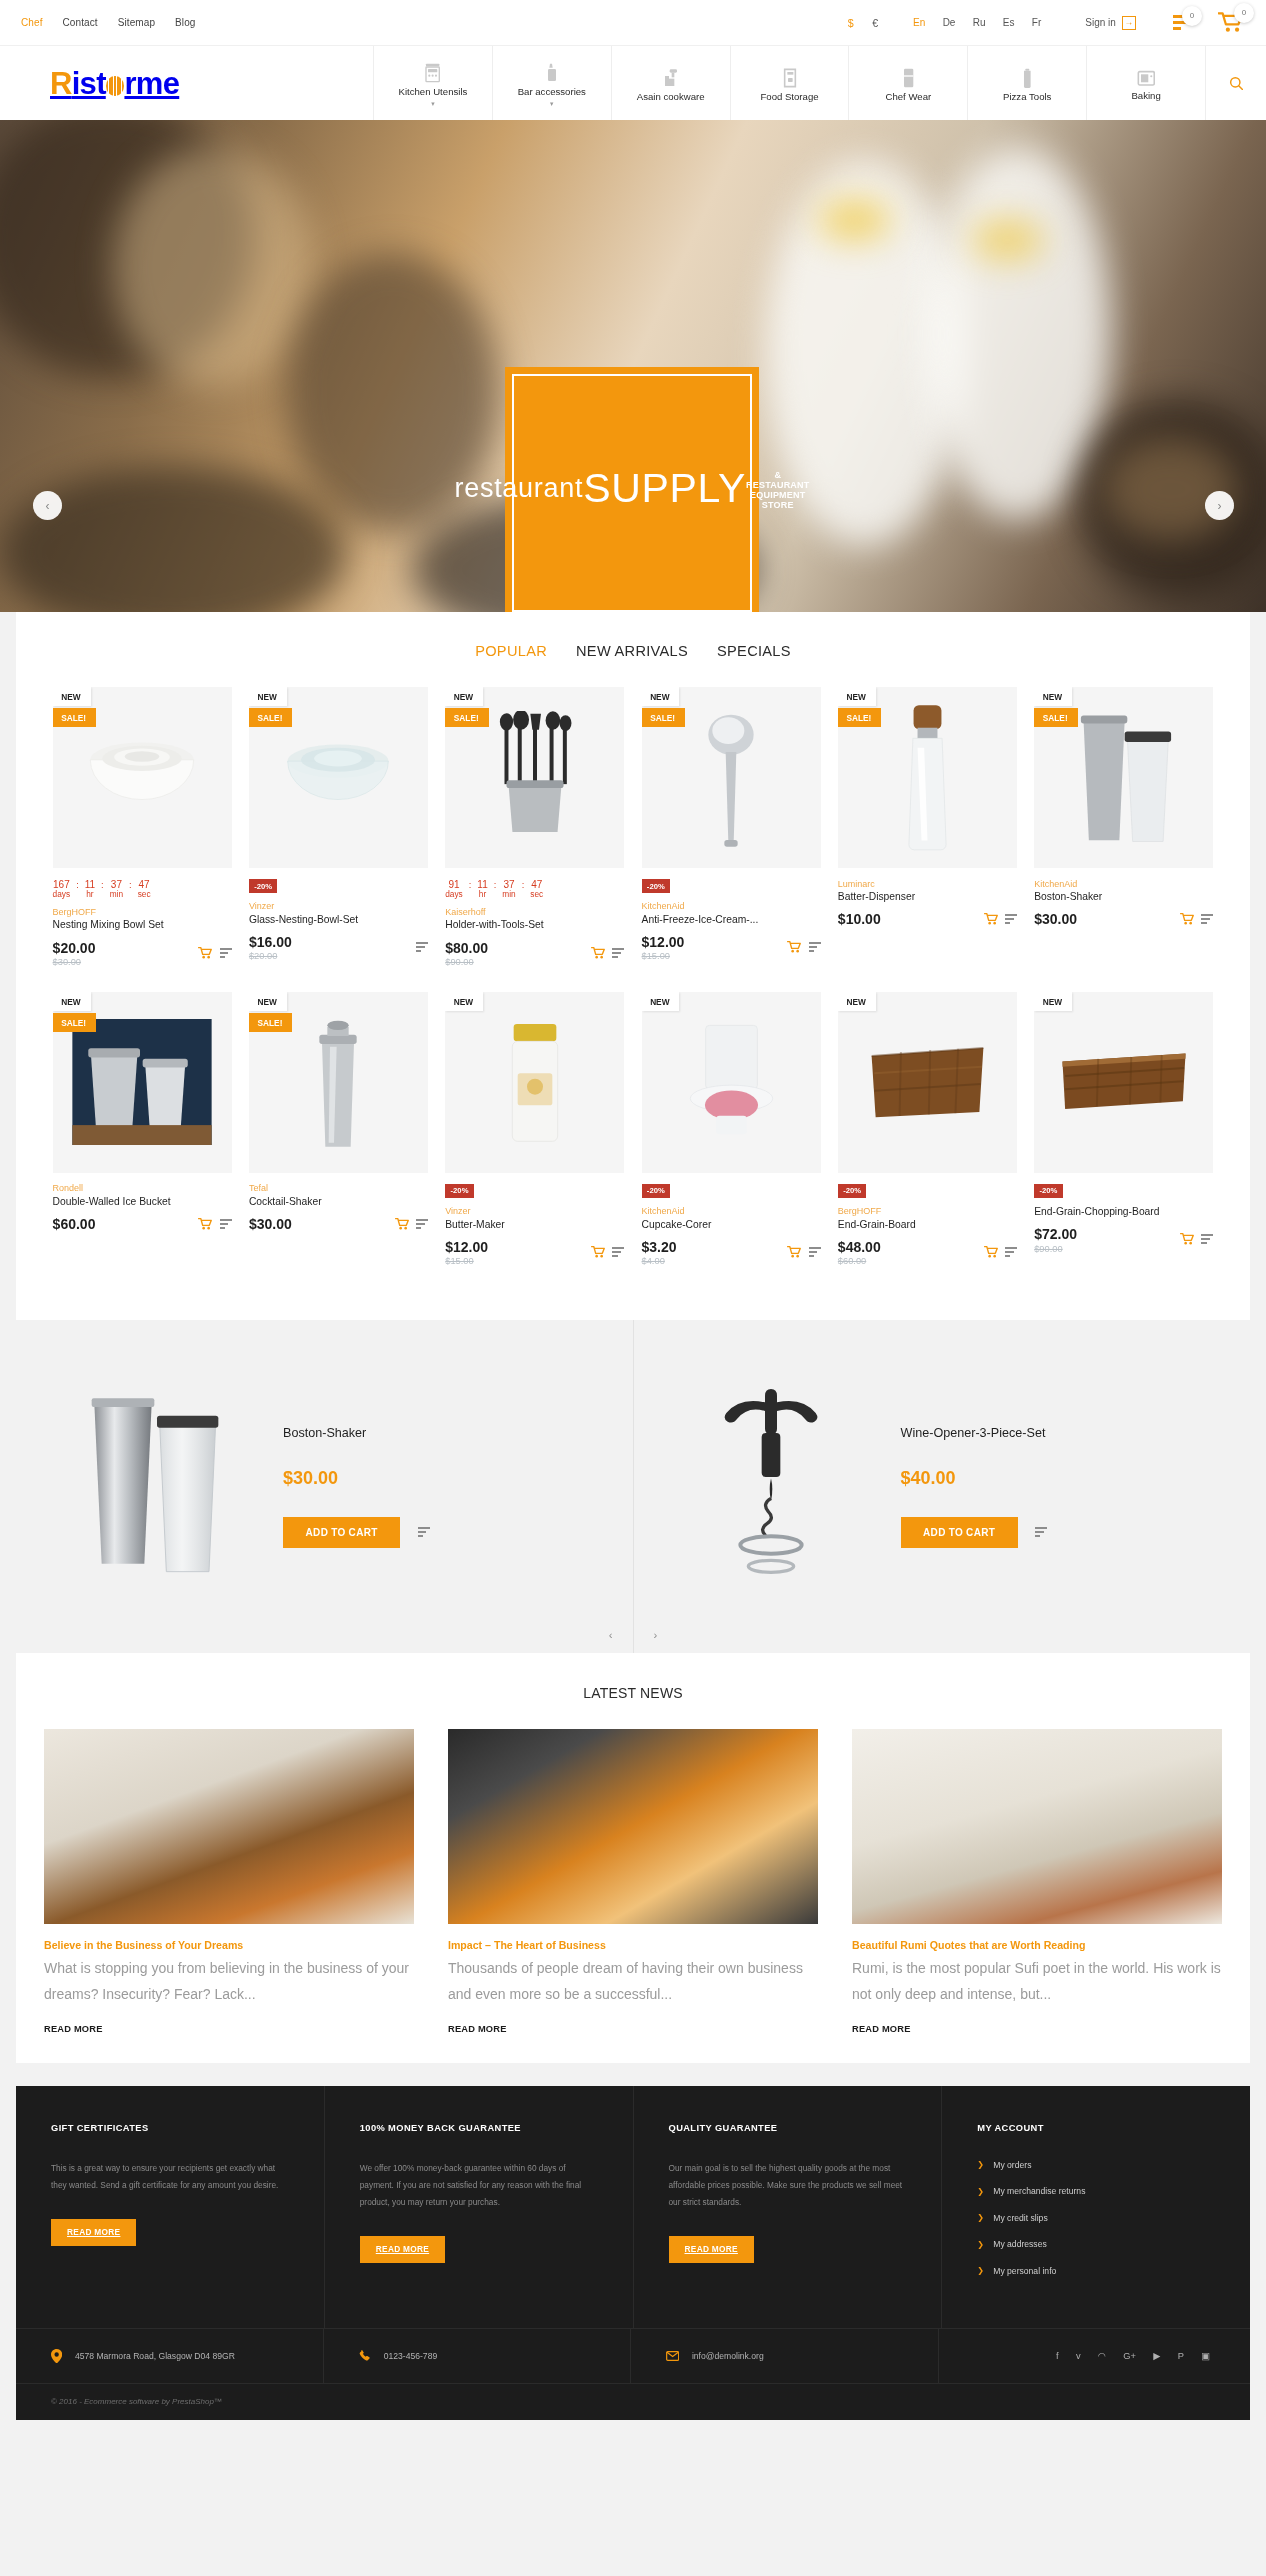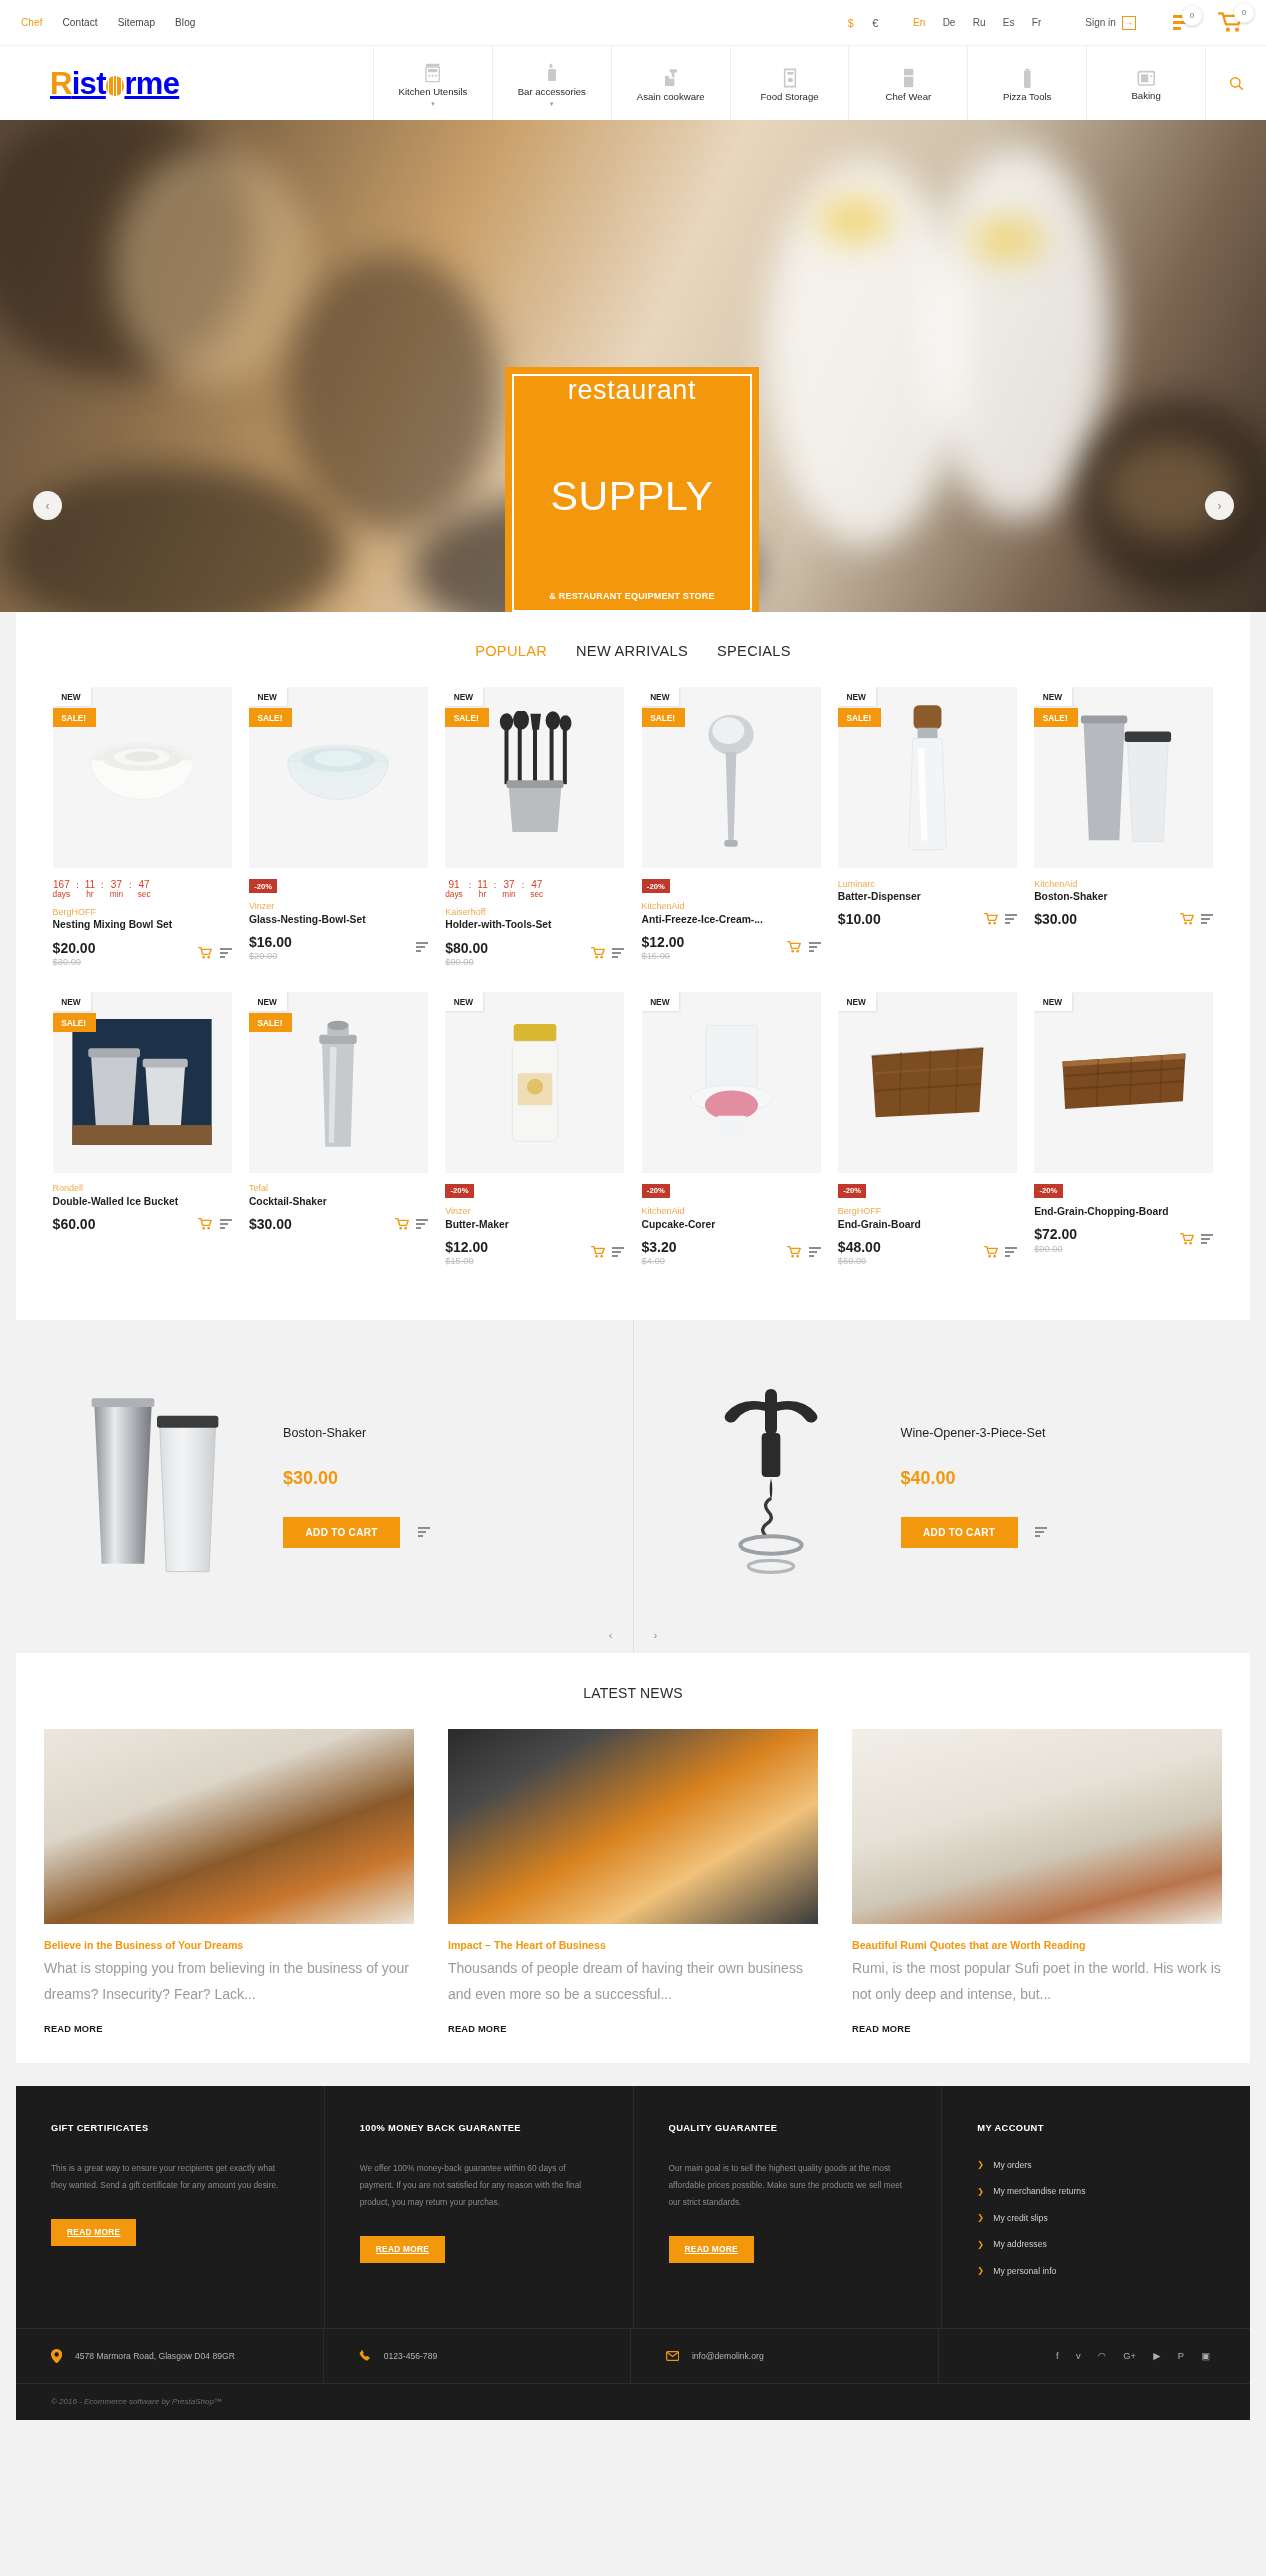--- a/index.html
+++ b/index.html
@@ -86,21 +86,21 @@
   }
   .hero-photo { position: absolute; inset: 0; }
   .hero-photo .blob { position: absolute; border-radius: 50%; filter: blur(17.3px); }
   .hero-cap {
     position: absolute; left: 505px; top: 247px; width: 254px; height: 252px;
     background: #f3970d; border: 7.3px solid #f3970d; display: flex;
     align-items: center; justify-content: center; z-index: 3;
   }
   .hero-cap-in {
     border: 2px solid #fff; width: 100%; height: 100%;
-    display: flex; flex-direction: column; align-items: center; justify-content: space-between;
+    display: flex; align-items: center; justify-content: center;
     color: #fff; text-align: center; padding-bottom: 9.3px;
   }
   .hc-1 { font-size: 27px; font-weight: 300; letter-spacing: 0.7px; line-height: 1.05; }
   .hc-2 { font-size: 41px; font-weight: 400; letter-spacing: 0.7px; line-height: 1.18; }
   .hc-3 { font-size: 9px; font-weight: 700; letter-spacing: 0.2px; margin-top: 2.7px; }
   .hero-arrow {
     position: absolute; top: 371px; width: 29px; height: 29px; border-radius: 50%;
     background: rgba(255,255,255,.93); display: flex; align-items: center;
     justify-content: center; color: #888; font-size: 12px; z-index: 4;
   }
@@ -132,21 +132,21 @@
   .countdown { display: flex; gap: 6px; margin-bottom: 8px; }
   .cd-unit { text-align: center; }
   .cd-num { font-size: 10px; color: #d63c20; line-height: 1.1; }
   .cd-lbl { font-size: 8.3px; color: #d63c20; line-height: 1.1; }
   .cd-sep { color: #d63c20; font-size: 9.3px; padding-top: 1.3px; }
   .pct {
     display: inline-block; background: #c0392b; color: #fff; font-size: 7.7px;
     font-weight: 700; padding: 2.7px 5.3px; margin-bottom: 8px;
   }
   .brand { font-size: 9px; color: #f0a94a; margin-bottom: 2.7px; }
-  .pname { font-size: 10.3px; font-weight: 700; color: #1f1f1f; margin-bottom: 7.3px; line-height: 1.25; }
+  .pname { font-size: 10.3px; font-weight: 400; color: #1f1f1f; margin-bottom: 7.3px; line-height: 1.25; }
   .price-row { display: flex; align-items: center; }
   .price { font-size: 14px; font-weight: 700; color: #1f1f1f; }
   .price-old { font-size: 9.3px; color: #b9c0c6; text-decoration: line-through; margin-top: 1.3px; }
   .acts { margin-left: auto; display: flex; align-items: center; gap: 7.3px; padding-bottom: 1.3px; }
   .bars-gray { display: flex; flex-direction: column; gap: 2px; }
   .bars-gray i { display: block; background: #8d8d8d; height: 2px; }
   .bars-gray i:nth-child(1) { width: 12px; }
   .bars-gray i:nth-child(2) { width: 8.6px; }
   .bars-gray i:nth-child(3) { width: 5.3px; }
 

